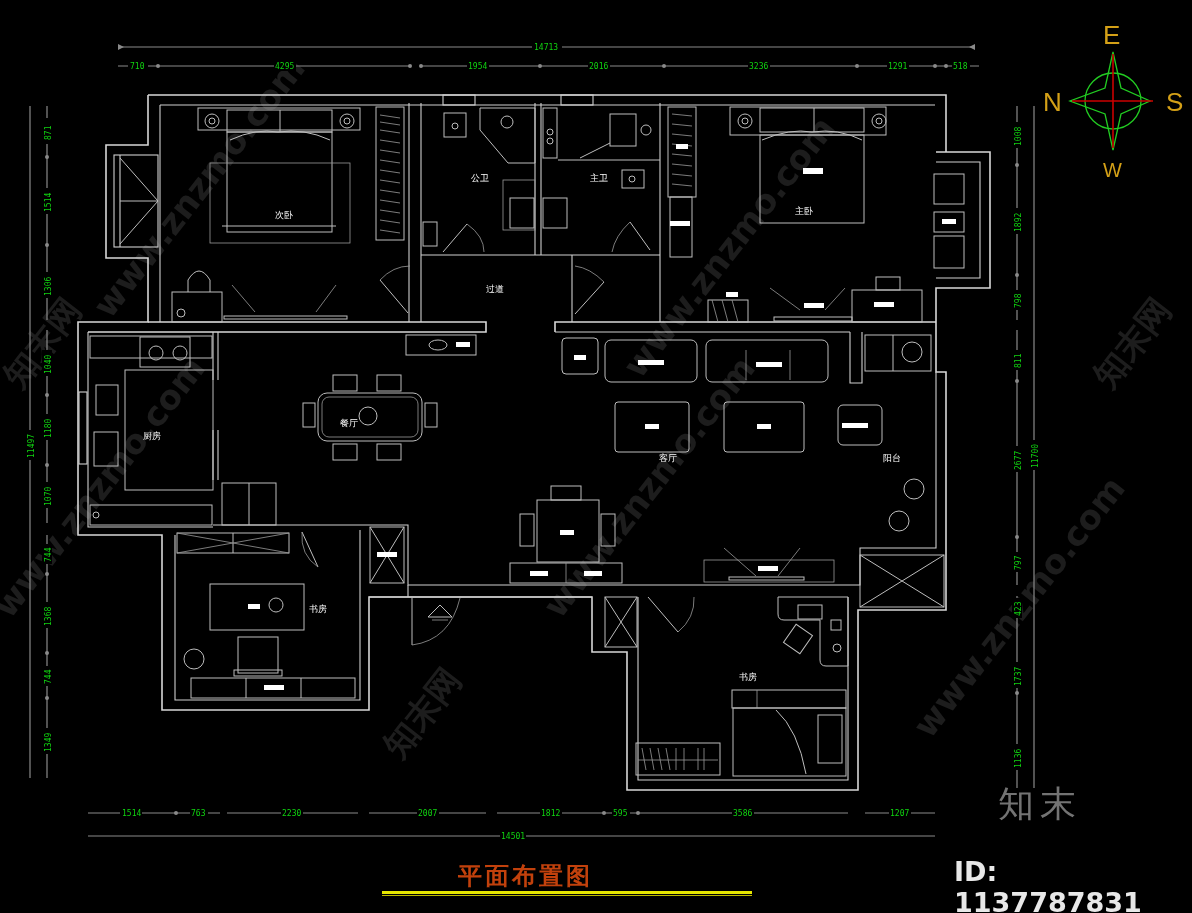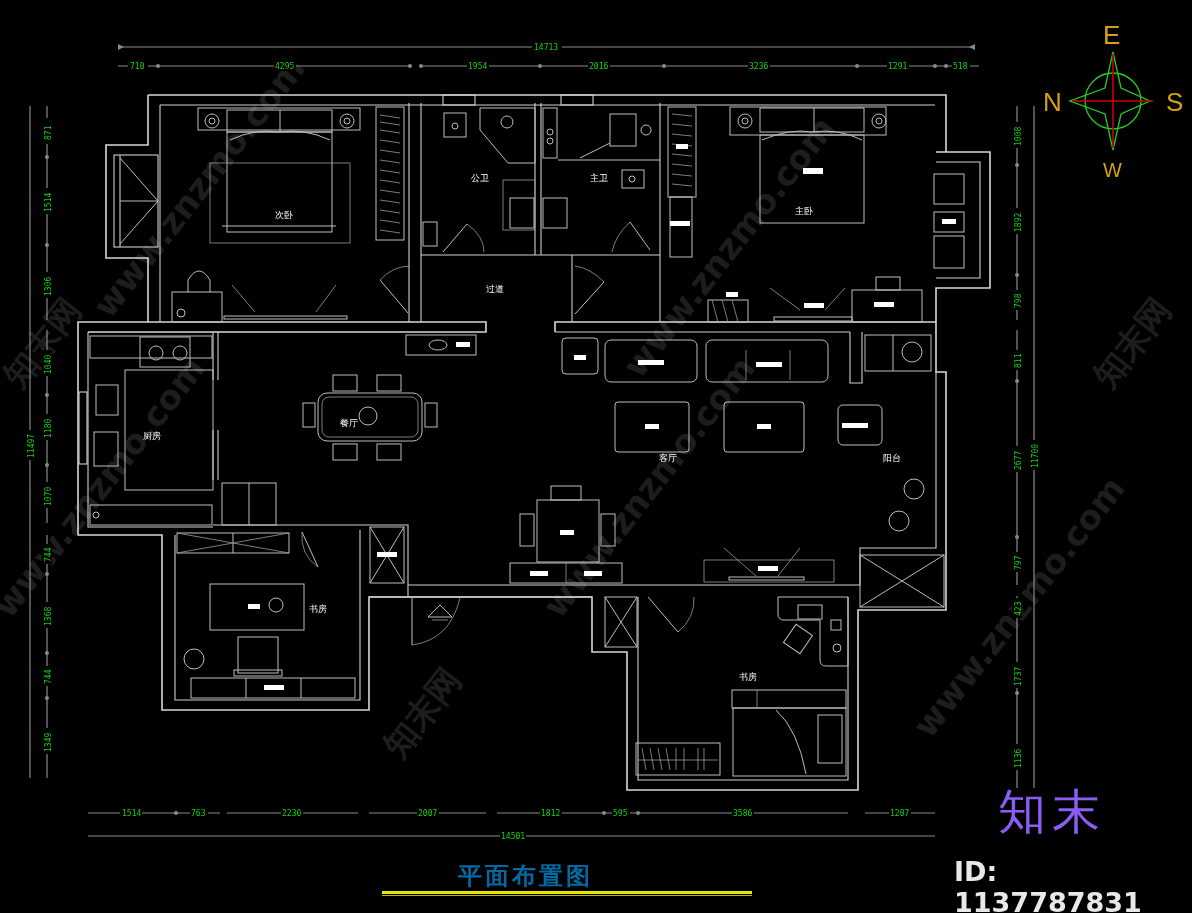--- a/index.html
+++ b/index.html
@@ -8,24 +8,24 @@
   .wall { stroke: #d8d8d8; stroke-width: 1.6; fill: none; }
   .wall2 { stroke: #cfcfcf; stroke-width: 1.1; fill: none; }
   .furn { stroke: #bdbdbd; stroke-width: 1; fill: none; }
   .furn-thin { stroke: #9a9a9a; stroke-width: 0.8; fill: none; }
   .dim-line { stroke: #8a8a8a; stroke-width: 1.2; }
   .dim-text { fill: #10d410; font-family: "DejaVu Sans Mono", monospace; font-size: 8px; }
   .room-label { fill: #ffffff; font-family: "DejaVu Sans", sans-serif; font-size: 9px; }
   .tag { fill: #ffffff; }
   .compass-letter { fill: #d4a017; font-family: "Liberation Sans", sans-serif; font-size: 26px; }
   .wm { fill: rgba(90,90,90,0.32); font-family: "DejaVu Sans", sans-serif; font-size: 34px; font-weight: bold; }
-  .title-text { position: absolute; left: 458px; top: 860px; font-family: "DejaVu Sans", sans-serif; font-size: 24px; font-weight: bold; color: #0369a1; letter-spacing: 3px; }
+  .title-text { position: absolute; left: 458px; top: 860px; font-family: "DejaVu Sans", sans-serif; font-size: 24px; font-weight: bold; color: #c2410c; letter-spacing: 3px; }
   .title-underline { position: absolute; left: 382px; top: 891px; width: 370px; height: 3px; background: #e6e600; }
   .title-underline2 { position: absolute; left: 382px; top: 895px; width: 370px; height: 1px; background: #b8b800; }
-  .brand { position: absolute; left: 998px; top: 780px; font-family: "DejaVu Sans", sans-serif; font-size: 48px; color: #8b5cf6; letter-spacing: 6px; }
+  .brand { position: absolute; left: 998px; top: 780px; font-family: "DejaVu Sans", sans-serif; font-size: 36px; color: #737373; letter-spacing: 6px; }
   .brand-id { position: absolute; left: 954px; top: 856px; font-family: "DejaVu Sans", sans-serif; font-size: 27px; color: #e8e8e8; font-weight: bold; }
 </style>
 </head>
 <body>
 
 <svg id="plan" viewBox="0 0 1192 913" xmlns="http://www.w3.org/2000/svg">
 
   <g>
     <text class="wm" transform="translate(110,320) rotate(-52)">www.znzmo.com</text>
     <text class="wm" transform="translate(10,620) rotate(-52)">www.znzmo.com</text>

